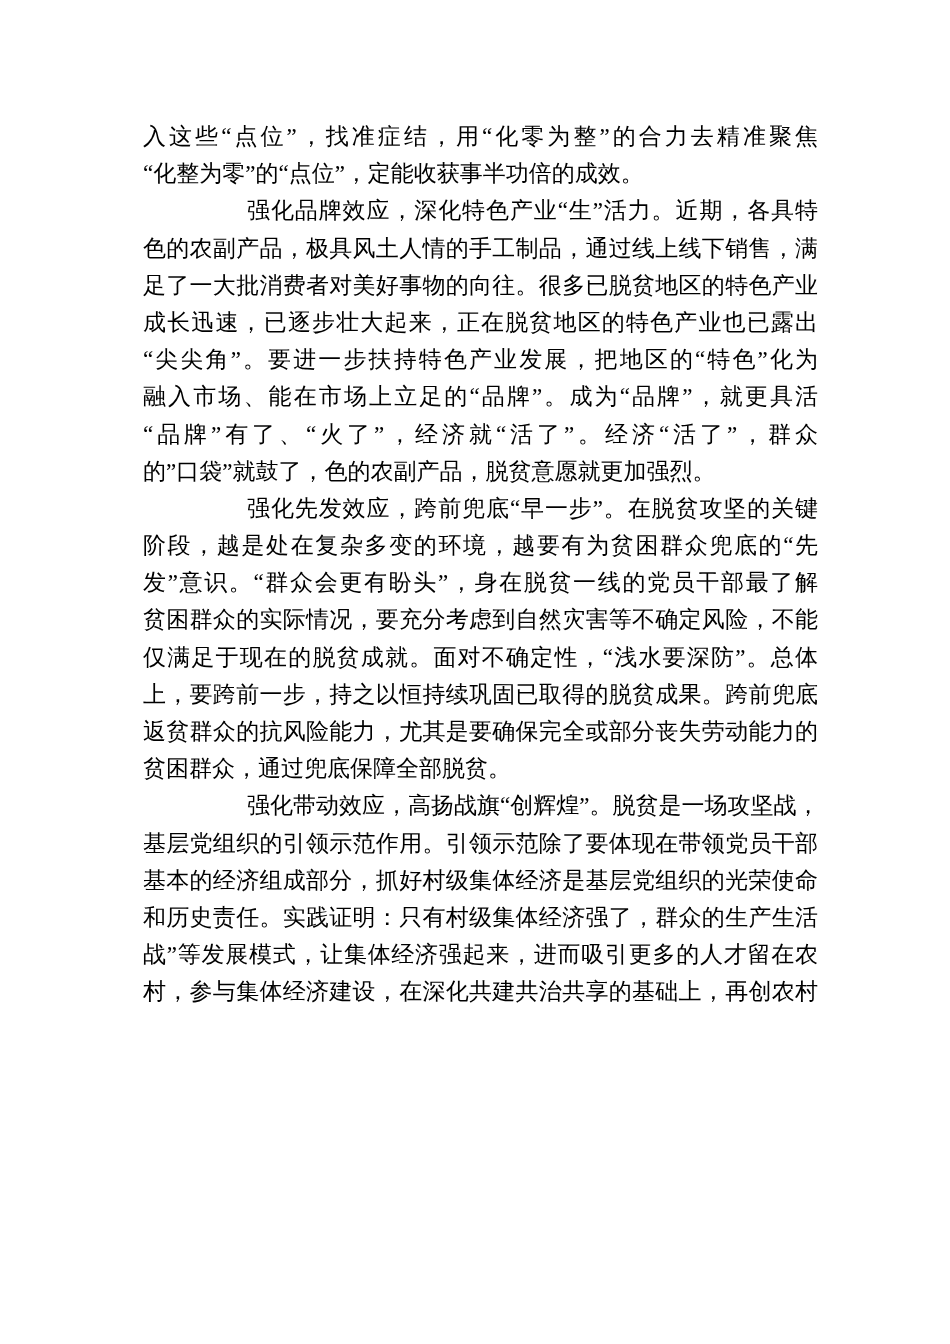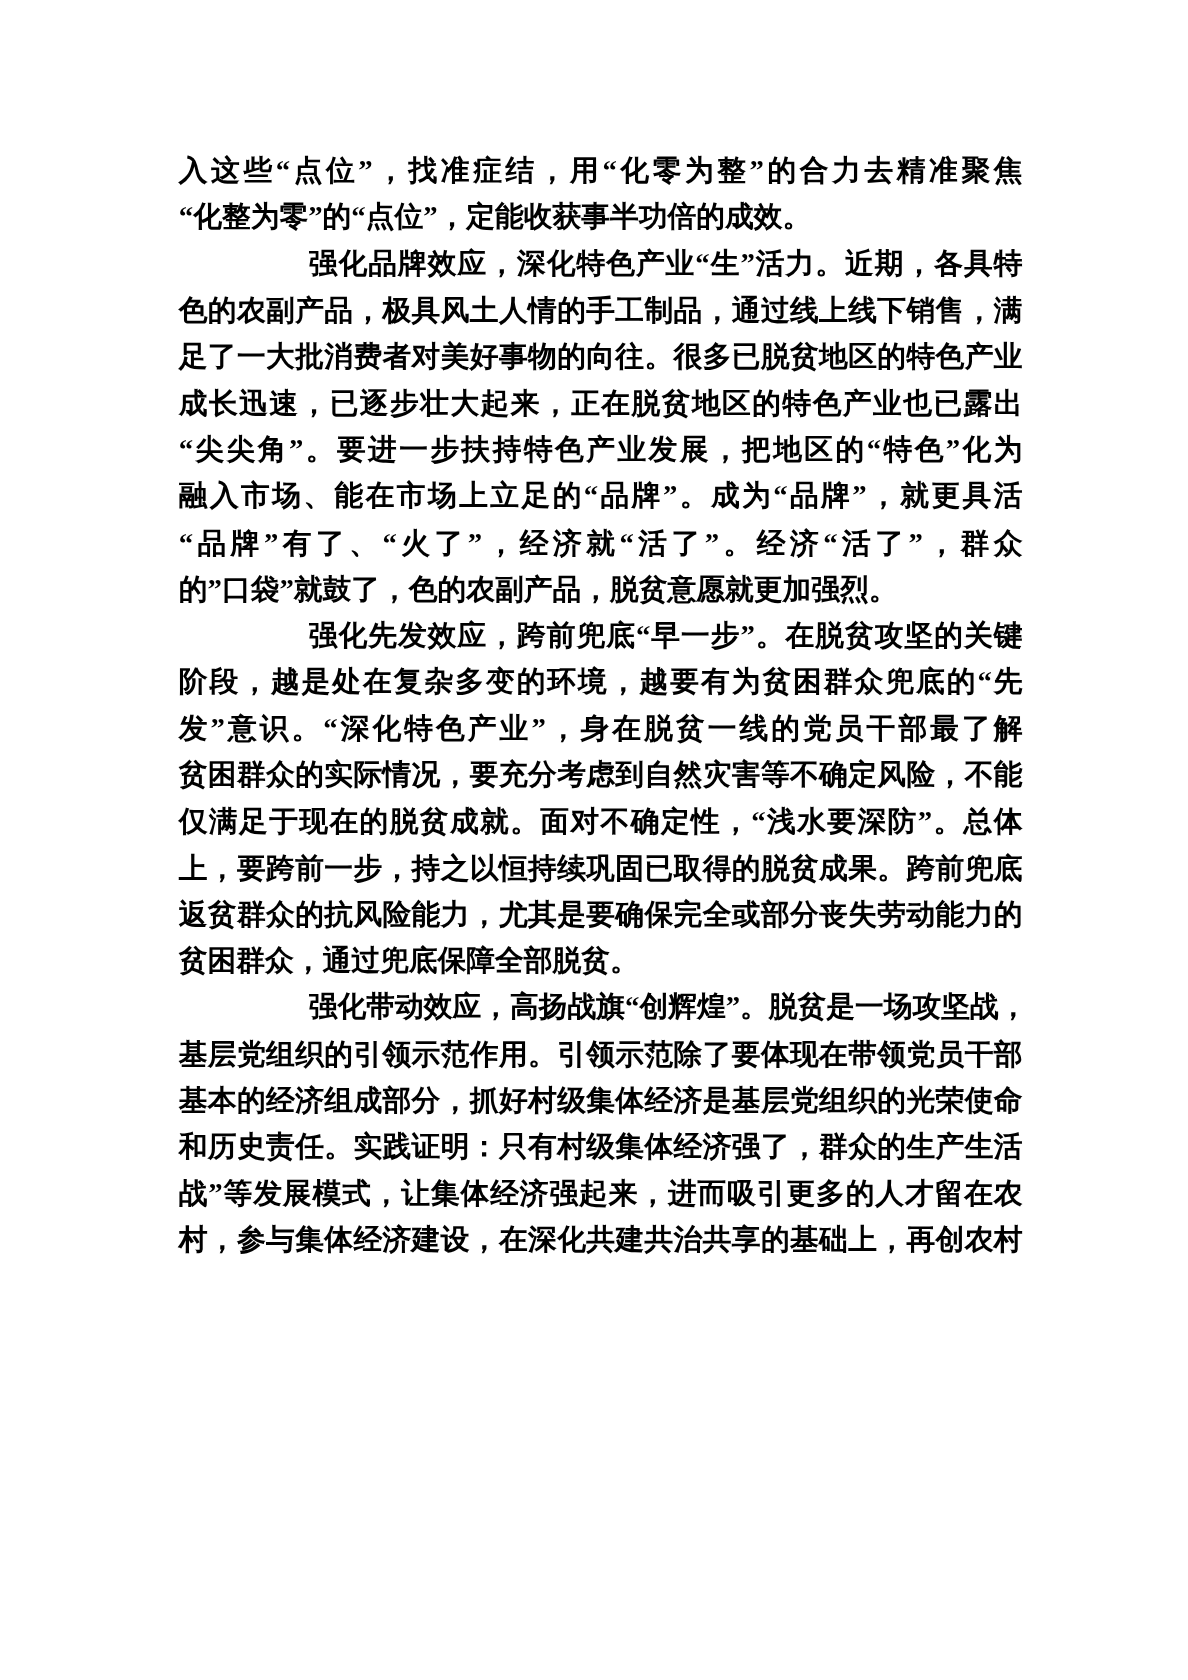--- a/index.html
+++ b/index.html
@@ -8,21 +8,20 @@
     background: #ffffff;
   }
   .page {
     position: relative;
     width: 950px;
     height: 1104px;
     background: #ffffff;
     overflow: hidden;
     font-family: "Liberation Serif", "DejaVu Serif", serif;
     color: #000000;
-    font-weight: bold;
   }
   .doc-body {
     position: absolute;
     top: 118px;
     left: 143px;
     width: 675px;
   }
   .line {
     font-size: 23px;
     line-height: 37.2px;
@@ -61,21 +60,21 @@
     <div class="line indent">强化品牌效应，深化特色产业“生”活力。近期，各具特</div>
     <div class="line">色的农副产品，极具风土人情的手工制品，通过线上线下销售，满</div>
     <div class="line">足了一大批消费者对美好事物的向往。很多已脱贫地区的特色产业</div>
     <div class="line">成长迅速，已逐步壮大起来，正在脱贫地区的特色产业也已露出</div>
     <div class="line">“尖尖角”。要进一步扶持特色产业发展，把地区的“特色”化为</div>
     <div class="line">融入市场、能在市场上立足的“品牌”。成为“品牌”，就更具活</div>
     <div class="line">“品牌”有了、“火了”，经济就“活了”。经济“活了”，群众</div>
     <div class="line para-end">的”口袋”就鼓了，色的农副产品，脱贫意愿就更加强烈。</div>
     <div class="line indent">强化先发效应，跨前兜底“早一步”。在脱贫攻坚的关键</div>
     <div class="line">阶段，越是处在复杂多变的环境，越要有为贫困群众兜底的“先</div>
-    <div class="line">发”意识。“深化特色产业”，身在脱贫一线的党员干部最了解</div>
+    <div class="line">发”意识。“群众会更有盼头”，身在脱贫一线的党员干部最了解</div>
     <div class="line">贫困群众的实际情况，要充分考虑到自然灾害等不确定风险，不能</div>
     <div class="line">仅满足于现在的脱贫成就。面对不确定性，“浅水要深防”。总体</div>
     <div class="line">上，要跨前一步，持之以恒持续巩固已取得的脱贫成果。跨前兜底</div>
     <div class="line">返贫群众的抗风险能力，尤其是要确保完全或部分丧失劳动能力的</div>
     <div class="line para-end">贫困群众，通过兜底保障全部脱贫。</div>
     <div class="line indent">强化带动效应，高扬战旗“创辉煌”。脱贫是一场攻坚战，</div>
     <div class="line">基层党组织的引领示范作用。引领示范除了要体现在带领党员干部</div>
     <div class="line">基本的经济组成部分，抓好村级集体经济是基层党组织的光荣使命</div>
     <div class="line">和历史责任。实践证明：只有村级集体经济强了，群众的生产生活</div>
     <div class="line">战”等发展模式，让集体经济强起来，进而吸引更多的人才留在农</div>

